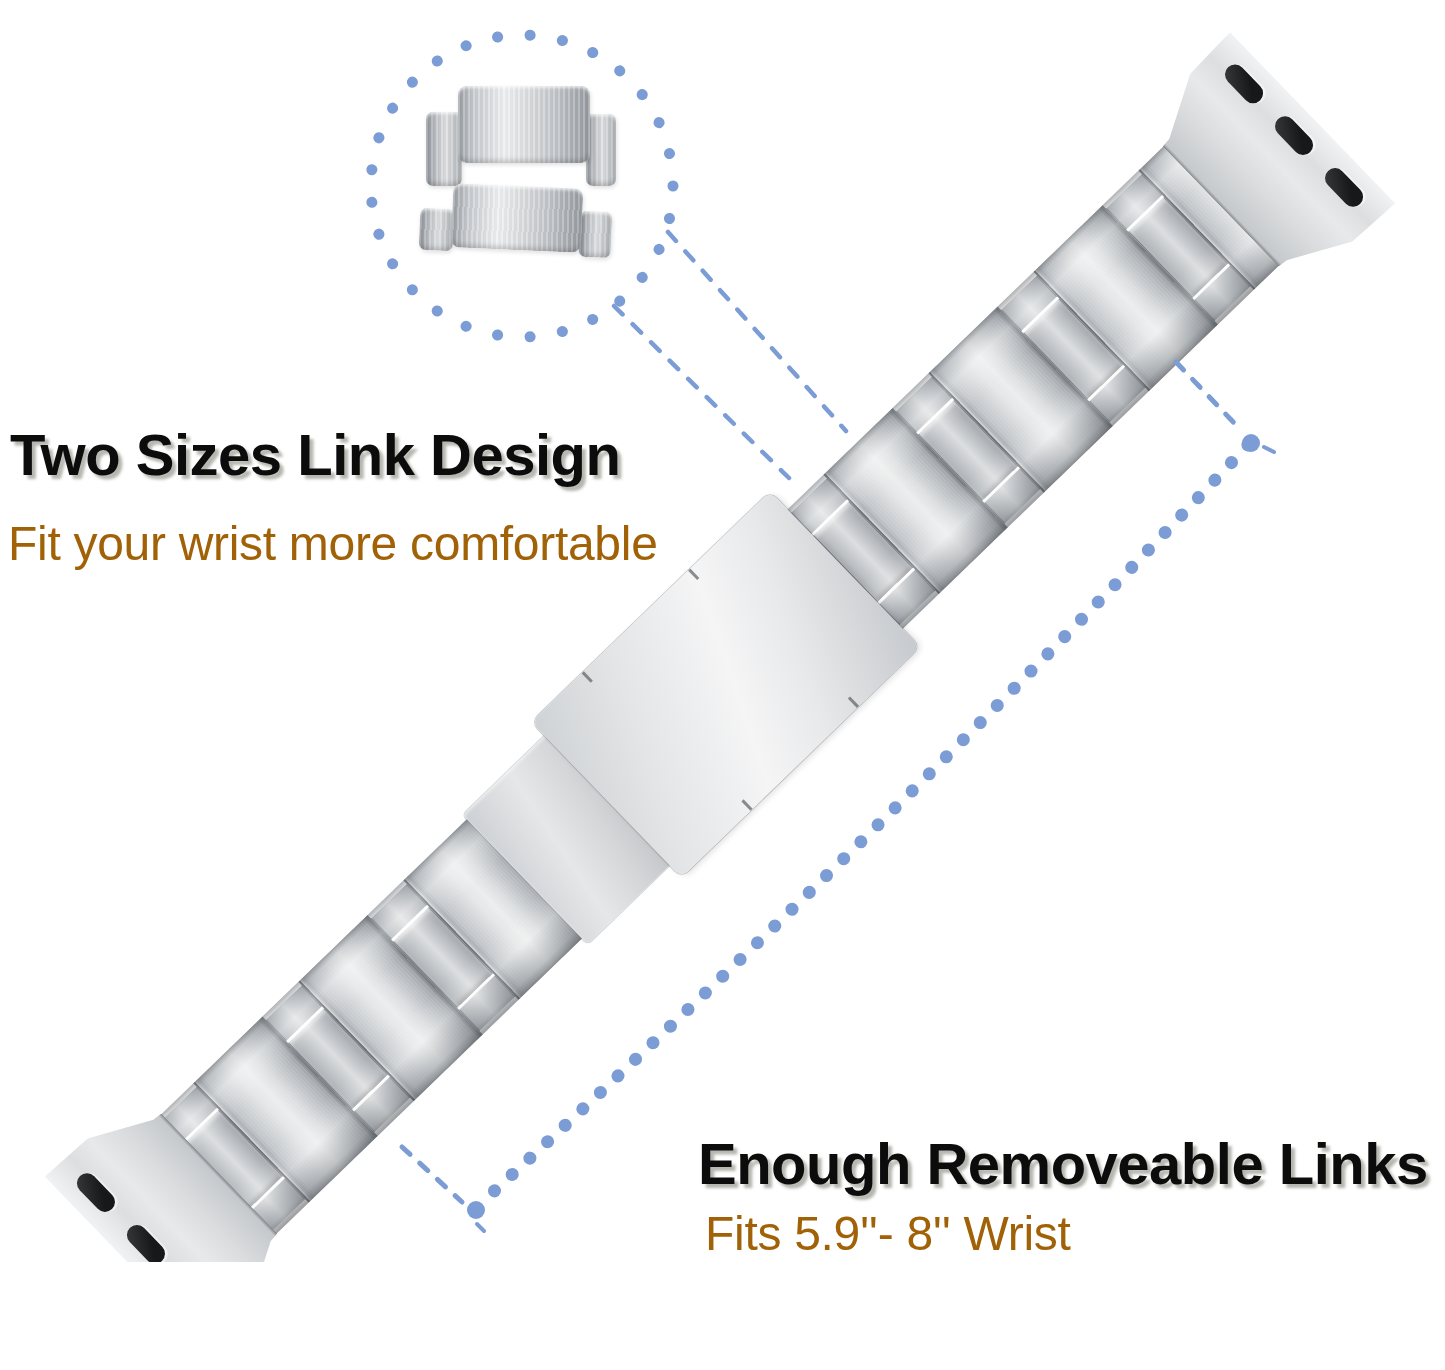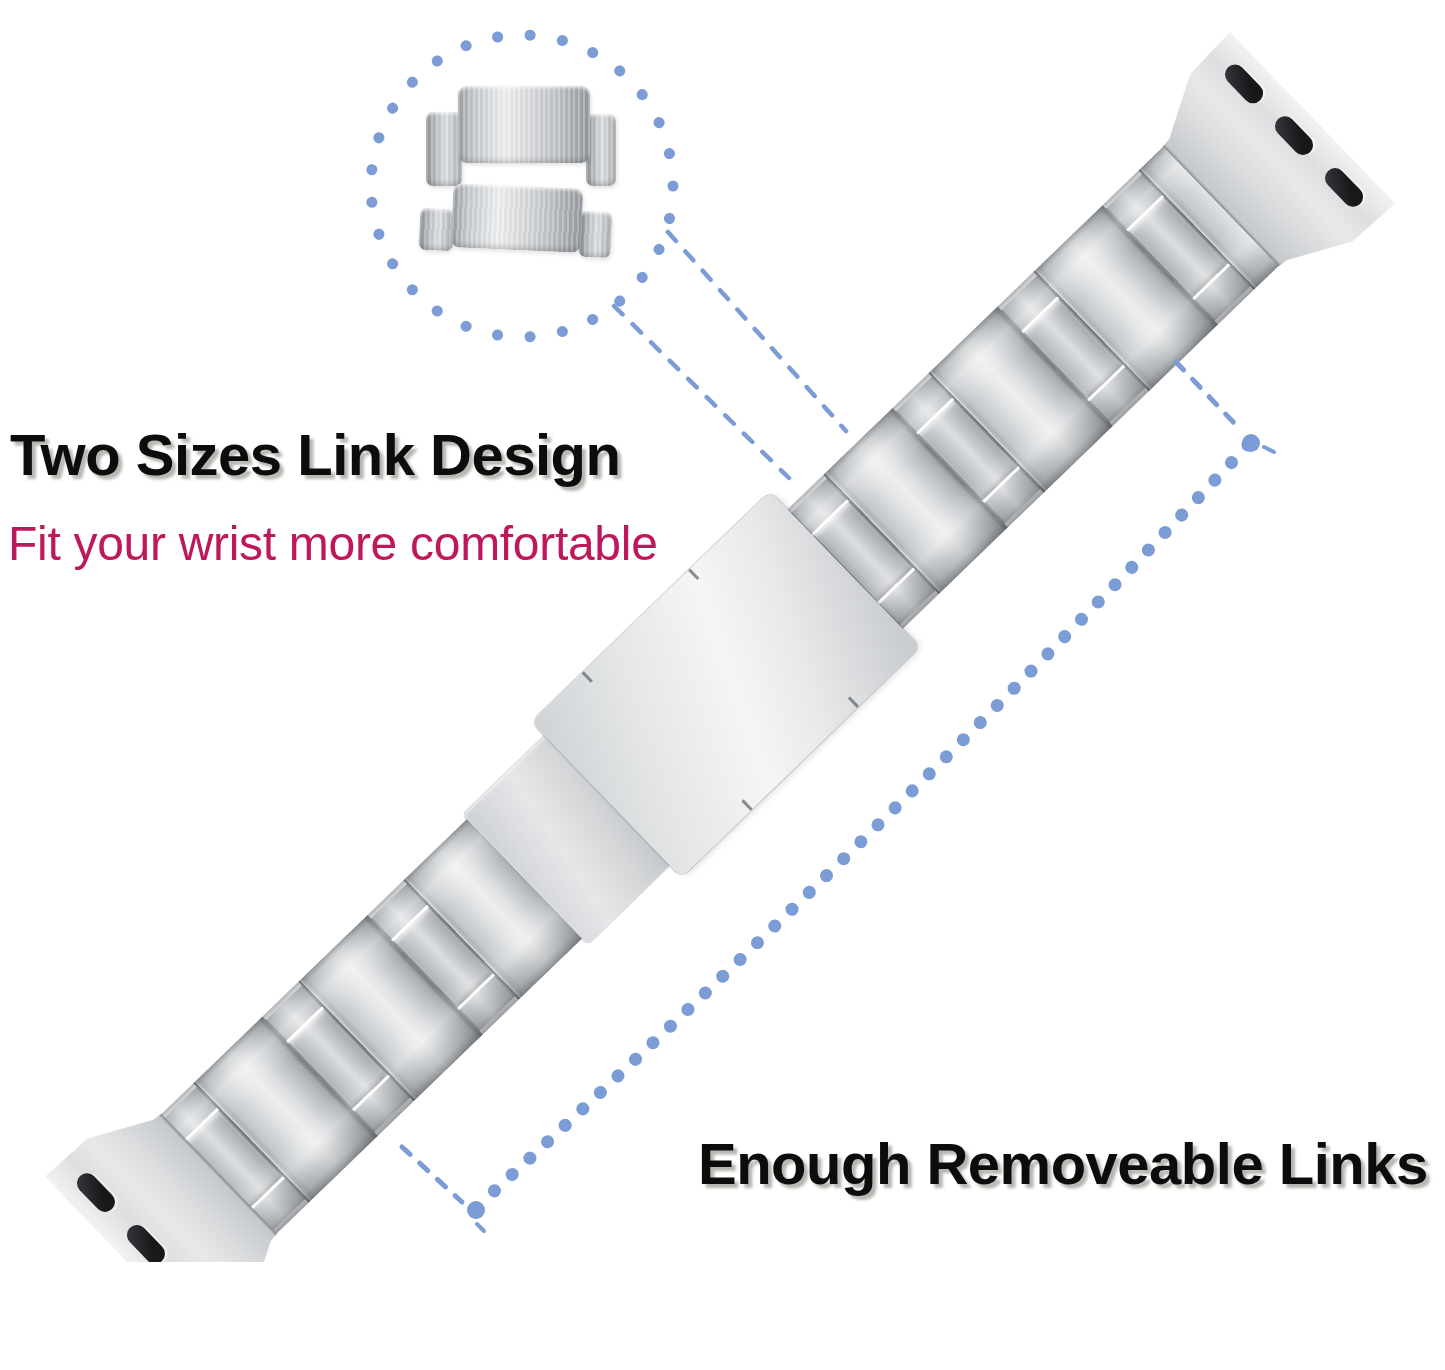--- a/index.html
+++ b/index.html
@@ -10,21 +10,21 @@
   }
   html,body{margin:0;padding:0;background:#fff;}
   #stage{position:relative;width:1445px;height:1262px;overflow:hidden;background:#fff;
          font-family:"Liberation Sans","DejaVu Sans",sans-serif;}
 
   
   .callout-title{position:absolute;font-weight:bold;font-size:58px;line-height:1.06;
     color:var(--text-black);letter-spacing:-0.5px;white-space:nowrap;z-index:20;
     text-shadow:4px 4px 3px var(--title-shadow);}
   .callout-sub{position:absolute;font-weight:normal;font-size:48px;line-height:1.1;
-    color:#be185d;letter-spacing:-0.3px;white-space:nowrap;z-index:20;}
+    color:#a16207;letter-spacing:-0.3px;white-space:nowrap;z-index:20;}
   #title-two-sizes{left:10px;top:424px;}
   #sub-two-sizes{left:8px;top:518px;}
   #title-removable{left:698px;top:1133px;}
   #sub-removable{left:705px;top:1208px;}
 
   
   #band{position:absolute;left:-100px;top:607px;width:1640px;height:166px;
         transform:rotate(-44deg);transform-origin:50% 50%;z-index:1;}
   #band .links{position:absolute;inset:0;display:flex;overflow:hidden;z-index:1;}
   #band .links .spacer{flex:none;width:118px;}
@@ -224,14 +224,15 @@
     <line class="dashsolid" x1="1264" y1="447" x2="1274" y2="452"></line>
     <path class="dotpath" d="M 1248 445 Q 877 840 478 1206"></path>
     <circle class="dotfill" cx="476" cy="1210" r="9"></circle>
     <line class="dashsolid" x1="477" y1="1224" x2="484" y2="1231"></line>
     <line class="dashthick" x1="402" y1="1147" x2="462" y2="1202"></line>
   </svg>
 
   <div class="callout-title" id="title-two-sizes">Two Sizes Link Design</div>
   <div class="callout-sub" id="sub-two-sizes">Fit your wrist more comfortable</div>
   <div class="callout-title" id="title-removable">Enough Removeable Links</div>
+  <div class="callout-sub" id="sub-removable">Fits 5.9''- 8'' Wrist</div>
 
 </div>
 
 </body></html>

